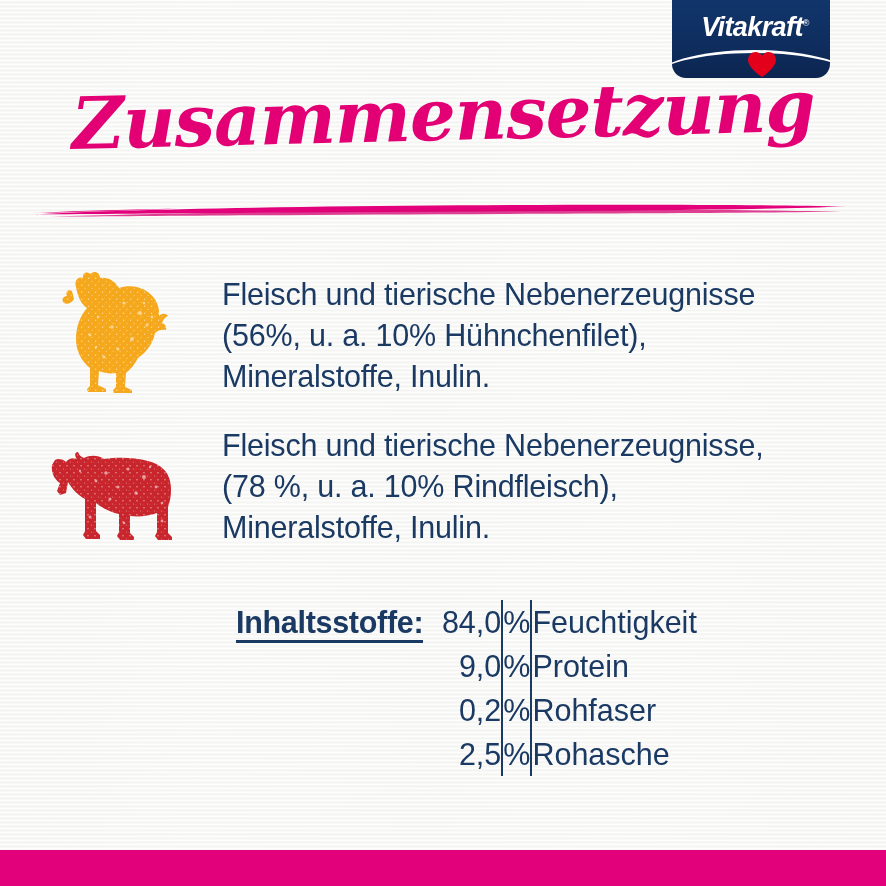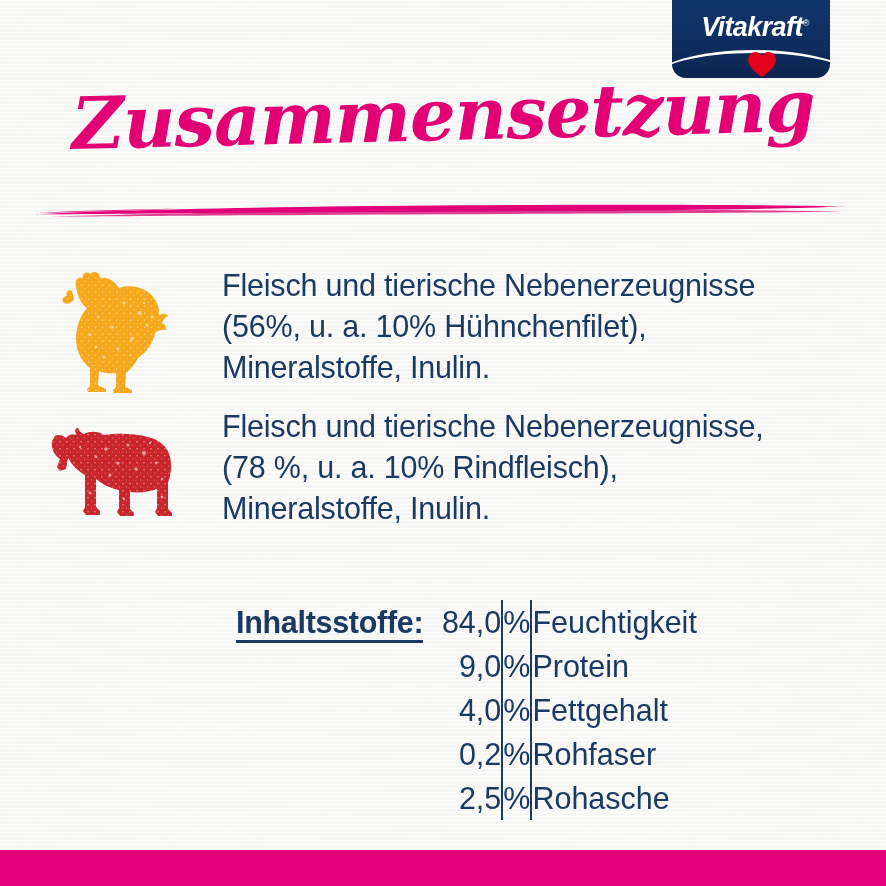--- a/index.html
+++ b/index.html
@@ -118,22 +118,22 @@
   }
 
   
   .ingredient-row {
     position: absolute;
     left: 0;
     width: 886px;
     display: flex;
     align-items: flex-start;
   }
-  #row-chicken { top: 265px; }
-  #row-beef    { top: 401px; align-items: flex-end; }
+  #row-chicken { top: 265px; align-items: flex-end; }
+  #row-beef    { top: 425px; }
 
   .icon-cell {
     width: 222px;
     flex: 0 0 222px;
     display: flex;
     justify-content: center;
     align-items: flex-start;
     padding-top: 4px;
     box-sizing: border-box;
   }
@@ -336,26 +336,20 @@
         <td class="name-cell">Feuchtigkeit</td>
       </tr>
       <tr>
         <td class="label-cell"></td>
         <td class="value-cell">9,0</td>
         <td class="pct-cell">%</td>
         <td class="name-cell">Protein</td>
       </tr>
       <tr>
         <td class="label-cell"></td>
-        <td class="value-cell">4,0</td>
-        <td class="pct-cell">%</td>
-        <td class="name-cell">Fettgehalt</td>
-      </tr>
-      <tr>
-        <td class="label-cell"></td>
         <td class="value-cell">0,2</td>
         <td class="pct-cell">%</td>
         <td class="name-cell">Rohfaser</td>
       </tr>
       <tr>
         <td class="label-cell"></td>
         <td class="value-cell">2,5</td>
         <td class="pct-cell">%</td>
         <td class="name-cell">Rohasche</td>
       </tr>

